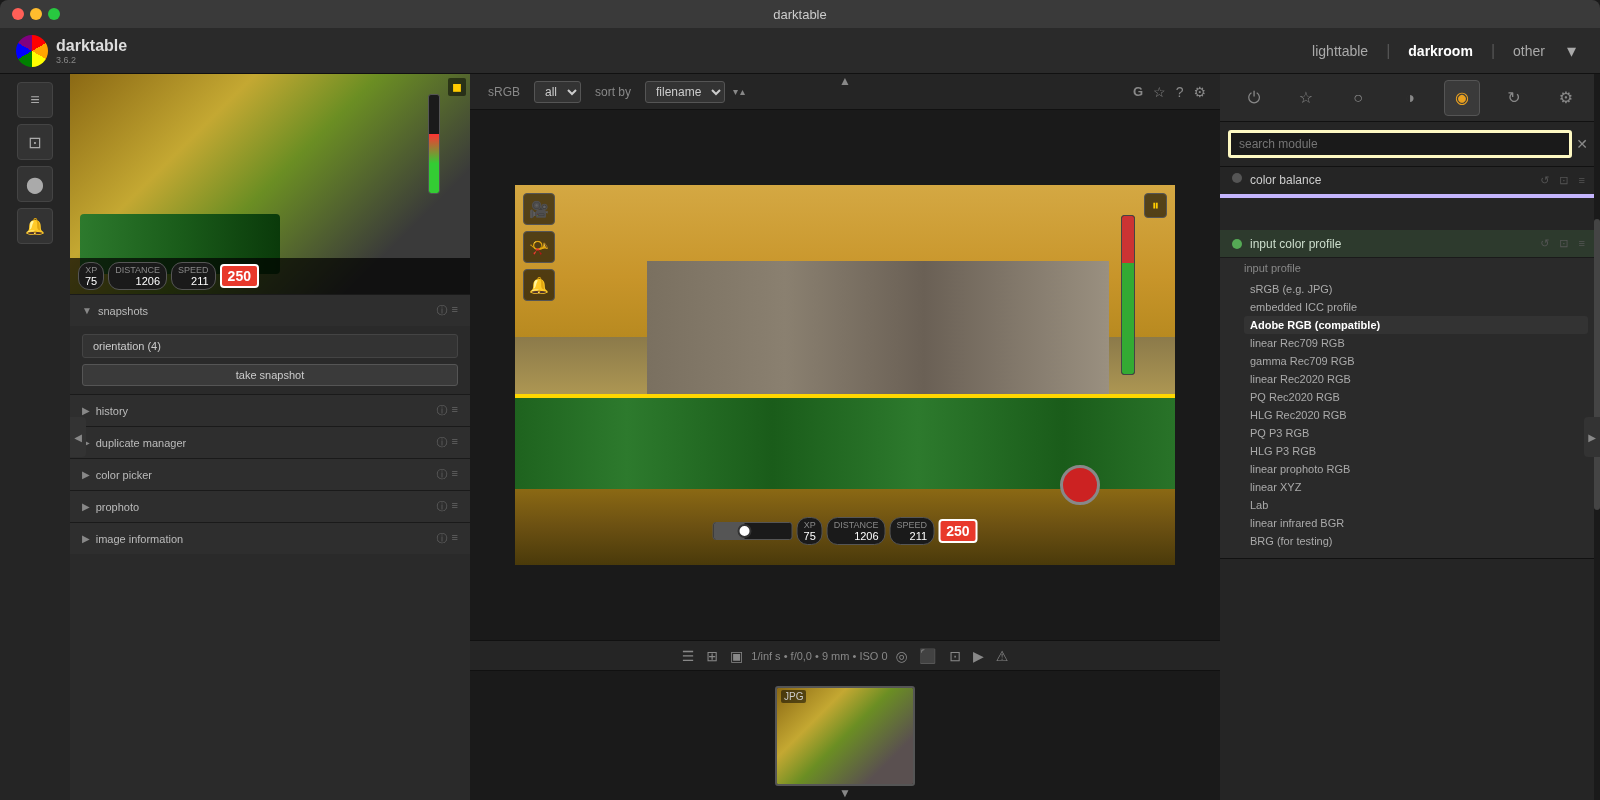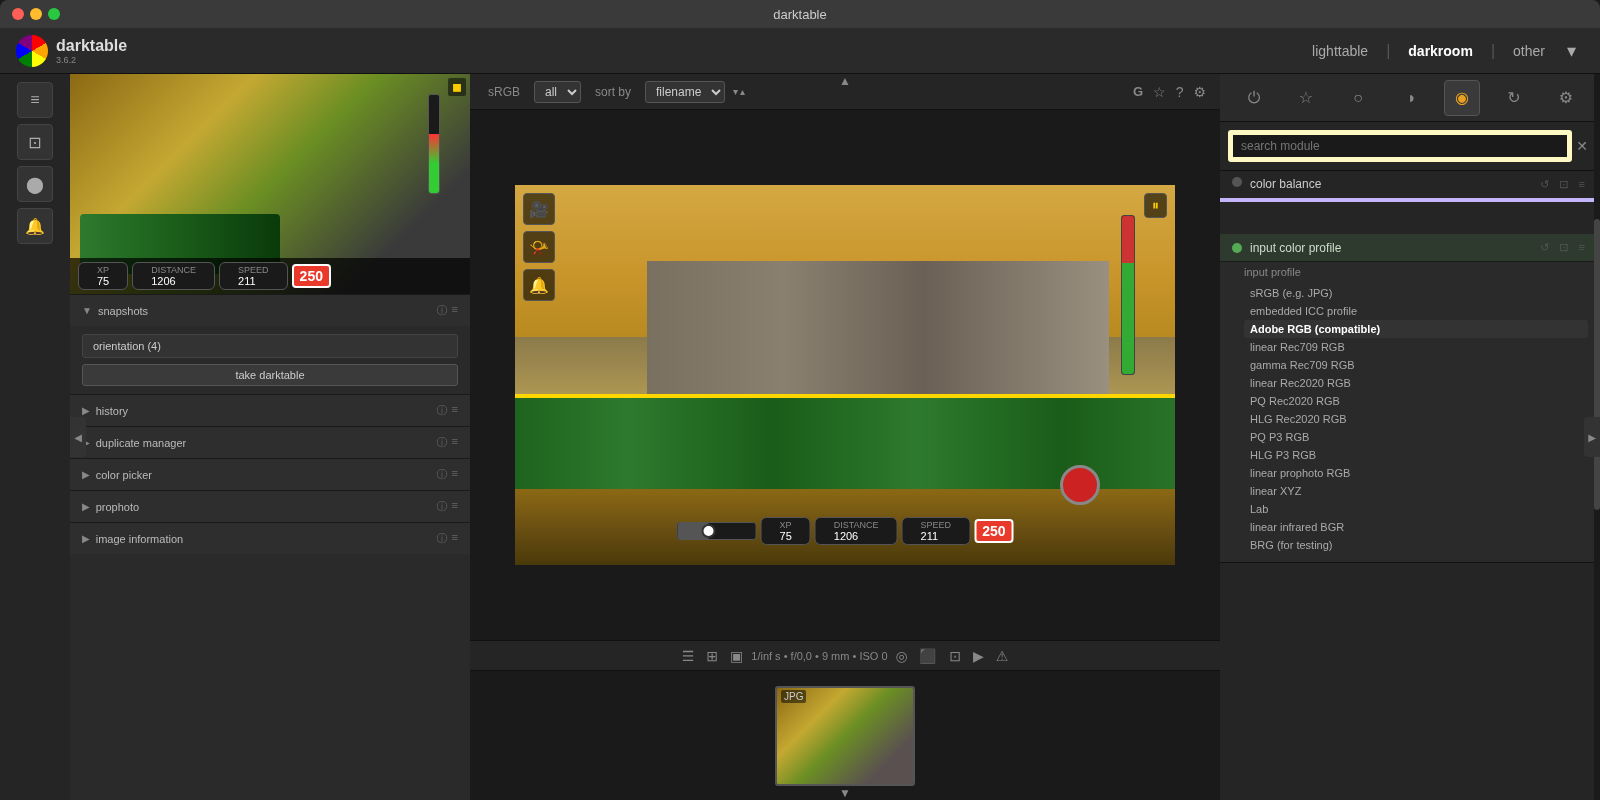--- a/index.html
+++ b/index.html
@@ -181,25 +181,25 @@
       padding: 0 8px;
     }
     .hud-boxes {
       display: flex;
       gap: 4px;
       align-items: center;
     }
     .hud-box {
       background: #1a1a1a;
       border: 1px solid #555;
-      border-radius: 6px;
-      padding: 2px 18px;
+      border-radius: 11px;
+      padding: 2px 6px;
       font-size: 11px;
       color: #fff;
-      text-align: left;
+      text-align: right;
     }
     .hud-label {
       font-size: 9px;
       color: #888;
       display: block;
     }
     .speed-limit-box {
       background: #e8392b;
       color: #fff;
       border: 2px solid #fff;
@@ -575,21 +575,21 @@
     .search-box {
       padding: 8px;
       background: #252525;
       border-bottom: 1px solid #111;
       display: flex;
       align-items: center;
     }
     .search-input {
       flex: 1;
       background: #1a1a1a;
-      border: 5px solid #fef9c3;
+      border: 3px solid #fef9c3;
       color: #ccc;
       padding: 4px 8px;
       border-radius: 3px;
       font-size: 12px;
       outline: none;
     }
     .search-icon-btn {
       background: none;
       border: none;
       color: #888;
@@ -808,21 +808,21 @@
       <div class="section-header">
         <span class="section-chevron">▼</span>
         <span class="section-title">snapshots</span>
         <div class="section-icons">
           <span class="section-icon">ⓘ</span>
           <span class="section-icon">≡</span>
         </div>
       </div>
       <div class="snapshots-content">
         <div class="snapshot-item">orientation (4)</div>
-        <button class="snapshot-btn">take darktable</button>
+        <button class="snapshot-btn">take snapshot</button>
       </div>
     </div>
 
     <div class="section">
       <div class="section-header">
         <span class="section-chevron">▶</span>
         <span class="section-title">history</span>
         <div class="section-icons">
           <span class="section-icon">ⓘ</span>
           <span class="section-icon">≡</span>

